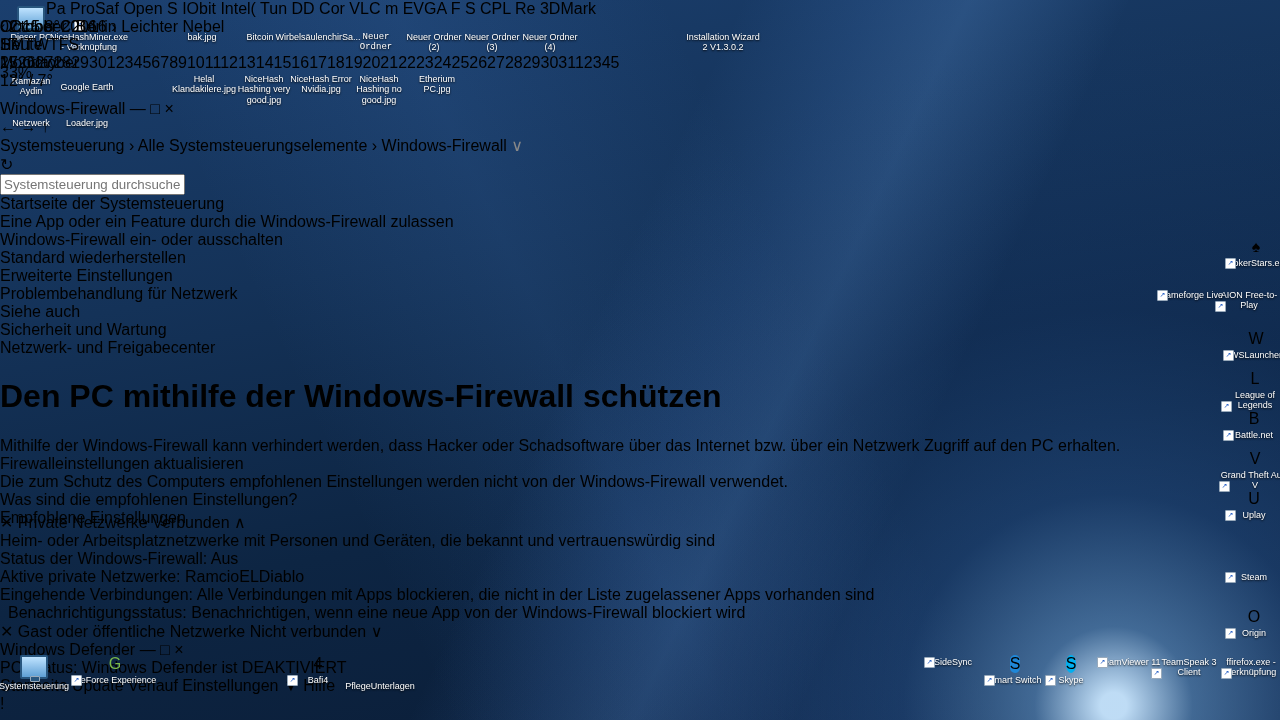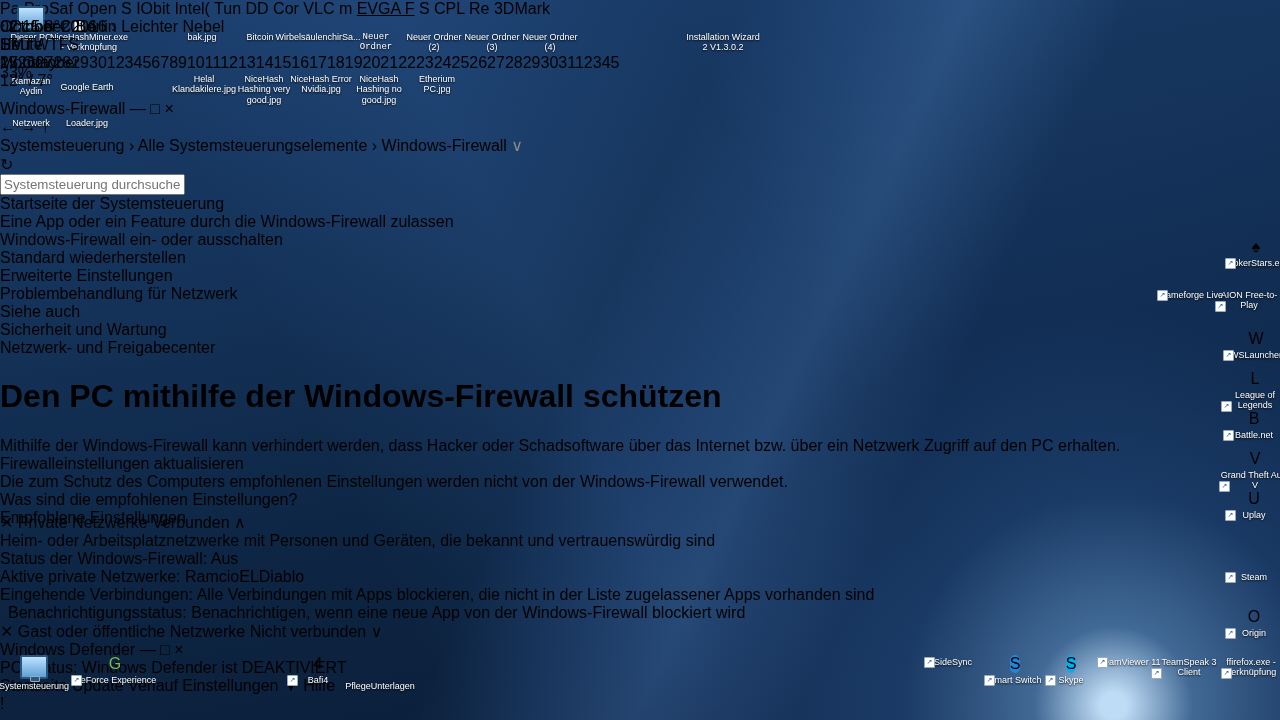--- a/index.html
+++ b/index.html
@@ -268,29 +268,29 @@
   <div class="dicon" style="left:406px;top:48px;width:62px;">
     <span class="ic ic-img"></span>
     <span class="lbl">Etherium PC.jpg</span>
   </div>
   <div class="dicon" style="left:686px;top:6px;width:74px;">
     <span class="ic ic-setup"></span>
     <span class="lbl">Installation Wizard 2 V1.3.0.2</span>
   </div>
 
   
-  <span class="edge-lbl" style="top:140px;">Pa</span>
+  <span class="edge-lbl" style="top:140px;padding-left:46px;">Pa</span>
   <span class="edge-lbl" style="top:178px;">ProSaf</span>
   <span class="edge-lbl" style="top:213px;">Open S</span>
   <span class="edge-lbl" style="top:243px;">IObit</span>
   <span class="edge-lbl" style="top:272px;">Intel( Tun</span>
   <span class="edge-lbl" style="top:308px;">DD</span>
   <span class="edge-lbl" style="top:345px;">Cor</span>
   <span class="edge-lbl" style="top:381px;text-align:center;">VLC m</span>
-  <span class="edge-lbl" style="top:418px;text-decoration:underline;">EVGA F</span>
+  <span class="edge-lbl" style="top:418px;">EVGA F</span>
   <span class="edge-lbl" style="top:455px;">S</span>
   <span class="edge-lbl" style="top:491px;">CPL</span>
   <span class="edge-lbl" style="top:528px;">Re</span>
   <span class="edge-lbl" style="top:643px;left:10px;width:40px;">3DMark</span>
 
   
   <div id="weather" class="abs">
     <div class="cloud"></div>
     <span class="wtime">02:15</span>
     <span class="wtemp">8°C</span>

